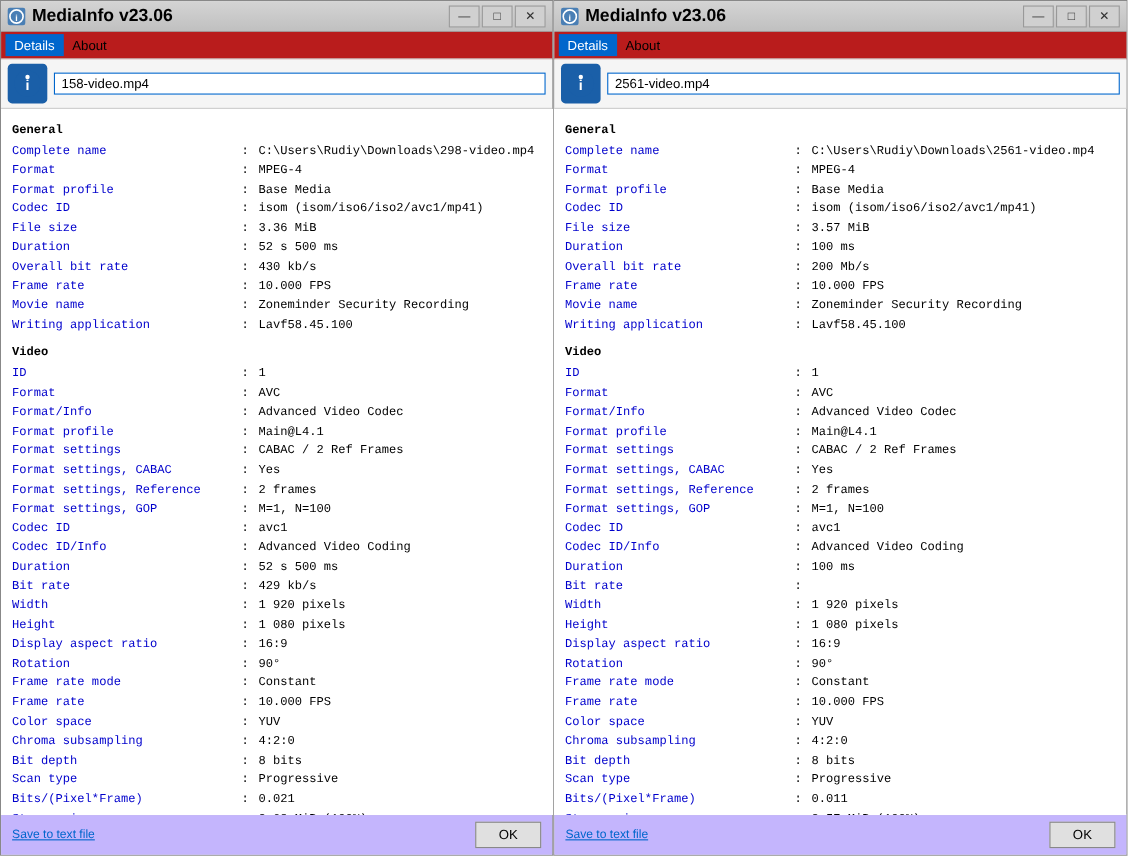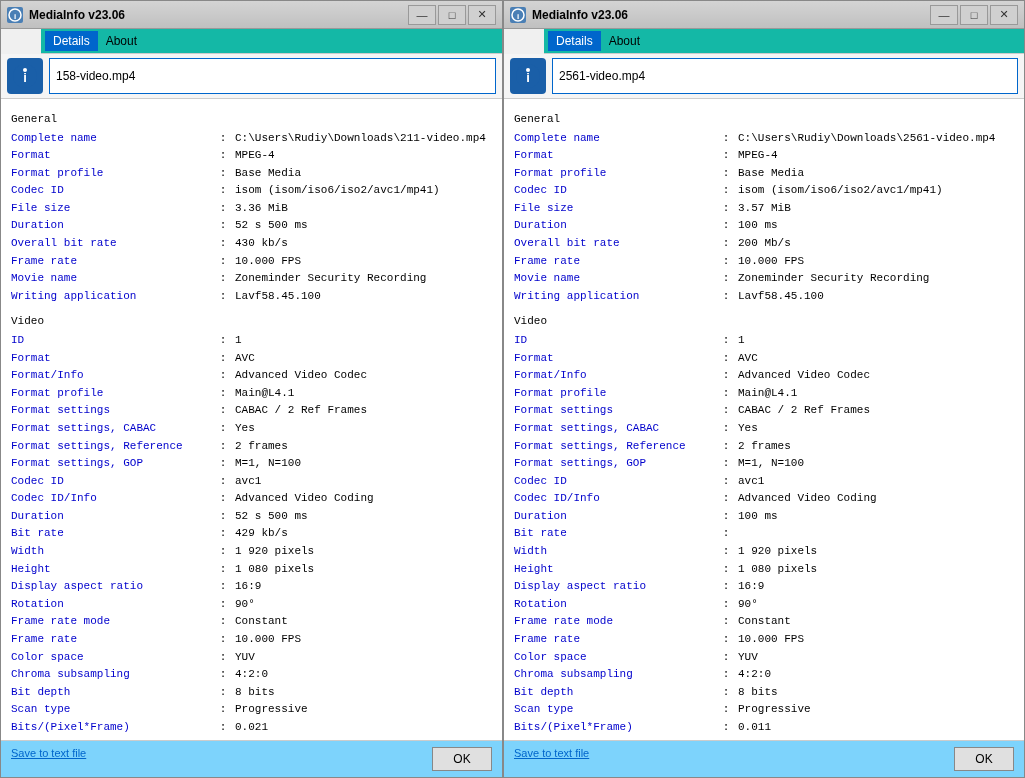--- a/index.html
+++ b/index.html
@@ -54,21 +54,21 @@
       display: flex;
       align-items: center;
       justify-content: center;
       color: white;
       font-size: 9px;
       font-weight: bold;
     }
 
     .title-bar-text {
       flex: 1;
-      font-size: 12px;
+      font-size: 16px;
       font-weight: 600;
       color: #000;
     }
 
     .title-bar-buttons {
       display: flex;
       gap: 2px;
     }
 
     .title-bar-btn {
@@ -79,24 +79,23 @@
       cursor: pointer;
       display: flex;
       align-items: center;
       justify-content: center;
       font-size: 11px;
       color: #333;
     }
 
     .menu-bar {
       display: flex;
-      background: #14b8a6;
+      background: #b91c1c;
       border-bottom: 1px solid #ccc;
       padding: 2px 4px;
-      margin-left: 40px;
     }
 
     .menu-item {
       padding: 3px 8px;
       cursor: pointer;
       font-size: 12px;
       color: #000;
     }
     .menu-item.active { background: #0066cc; color: white; }
 
@@ -118,21 +117,21 @@
       align-items: center;
       justify-content: center;
       color: white;
       font-size: 14px;
       font-weight: bold;
       flex-shrink: 0;
     }
 
     .file-name-input {
       flex: 1;
-      height: 36px;
+      height: 20px;
       border: 1px solid #0066cc;
       background: white;
       padding: 2px 6px;
       font-size: 12px;
       color: #000;
       outline: none;
     }
 
     .content-area {
       flex: 1;
@@ -178,32 +177,32 @@
       min-width: 24px;
       text-align: center;
     }
 
     .info-value {
       color: #000;
       flex: 1;
     }
 
     .section-header {
-      font-weight: normal;
+      font-weight: bold;
       color: #000;
       margin-top: 4px;
       margin-bottom: 2px;
     }
 
     .bottom-bar {
       display: flex;
-      align-items: flex-start;
+      align-items: center;
       justify-content: space-between;
       padding: 6px 10px;
-      background: #7dd3fc;
+      background: #c4b5fd;
       border-top: 1px solid #ccc;
     }
 
     .save-link {
       color: #0066cc;
       text-decoration: underline;
       cursor: pointer;
       font-size: 11px;
     }
 
@@ -252,21 +251,21 @@
     </div>
     <input class="file-name-input" type="text" value="158-video.mp4" style="">
   </div>
 
   <div class="content-area">
     <div class="info-section">
       <div class="section-header">General</div>
       <div class="info-row">
         <span class="info-label">Complete name</span>
         <span class="info-sep">:</span>
-        <span class="info-value">C:\Users\Rudiy\Downloads\211-video.mp4</span>
+        <span class="info-value">C:\Users\Rudiy\Downloads\298-video.mp4</span>
       </div>
       <div class="info-row">
         <span class="info-label">Format</span>
         <span class="info-sep">:</span>
         <span class="info-value">MPEG-4</span>
       </div>
       <div class="info-row">
         <span class="info-label">Format profile</span>
         <span class="info-sep">:</span>
         <span class="info-value">Base Media</span>

